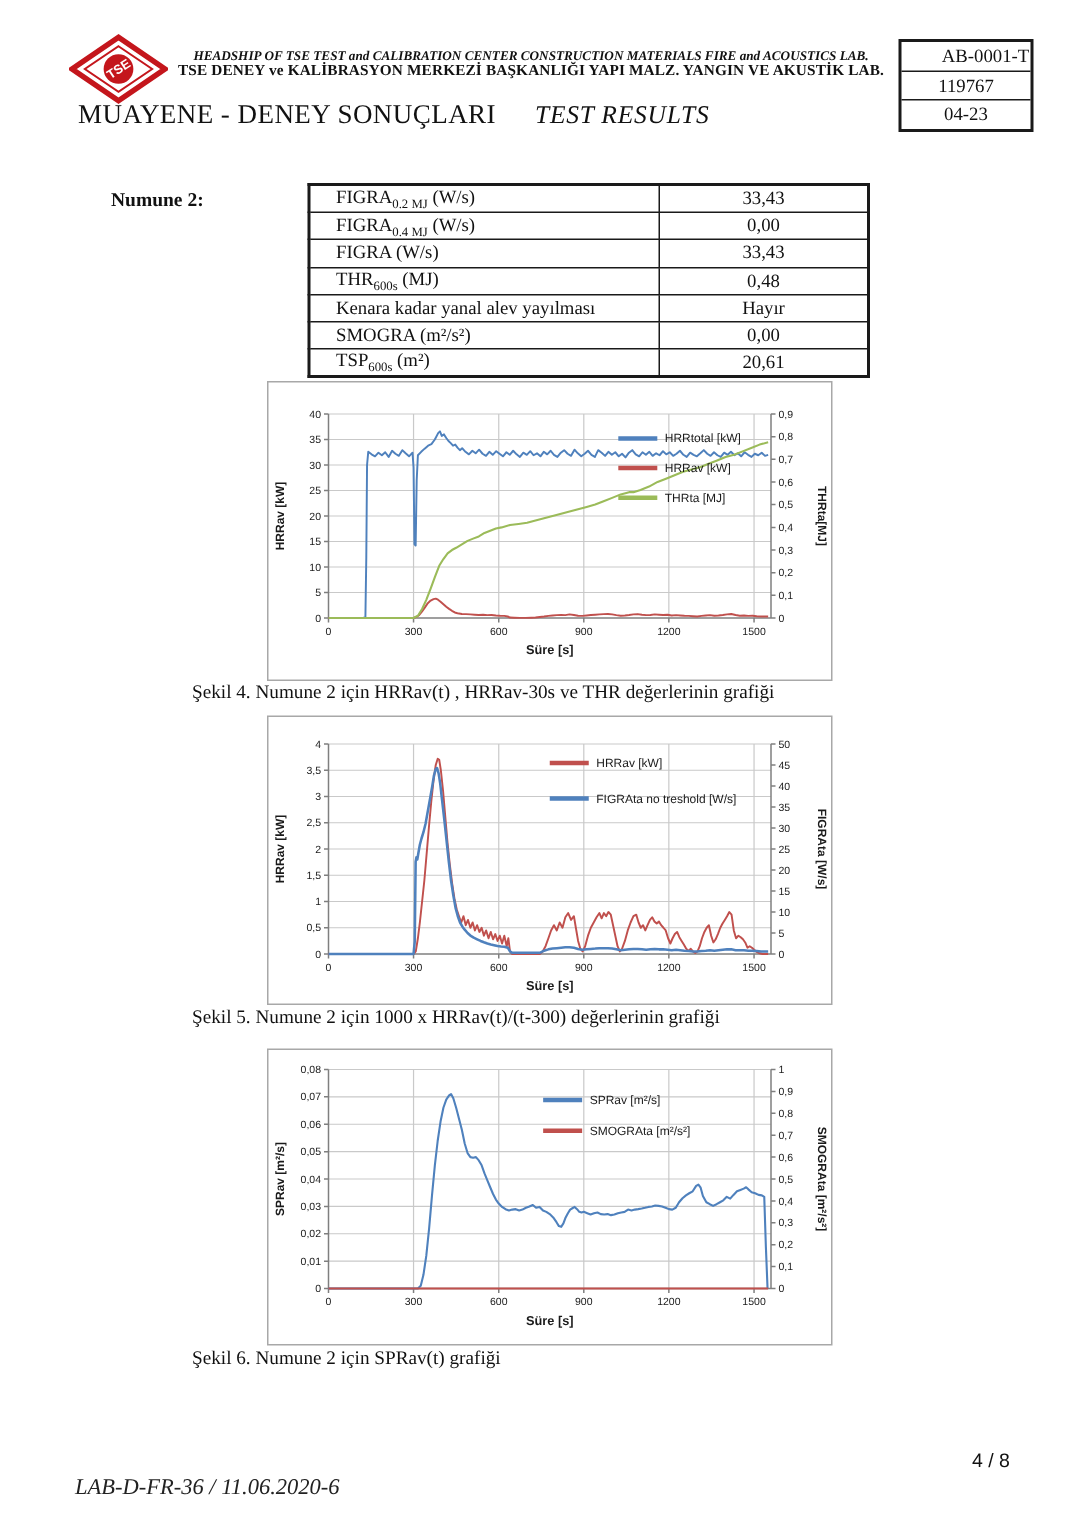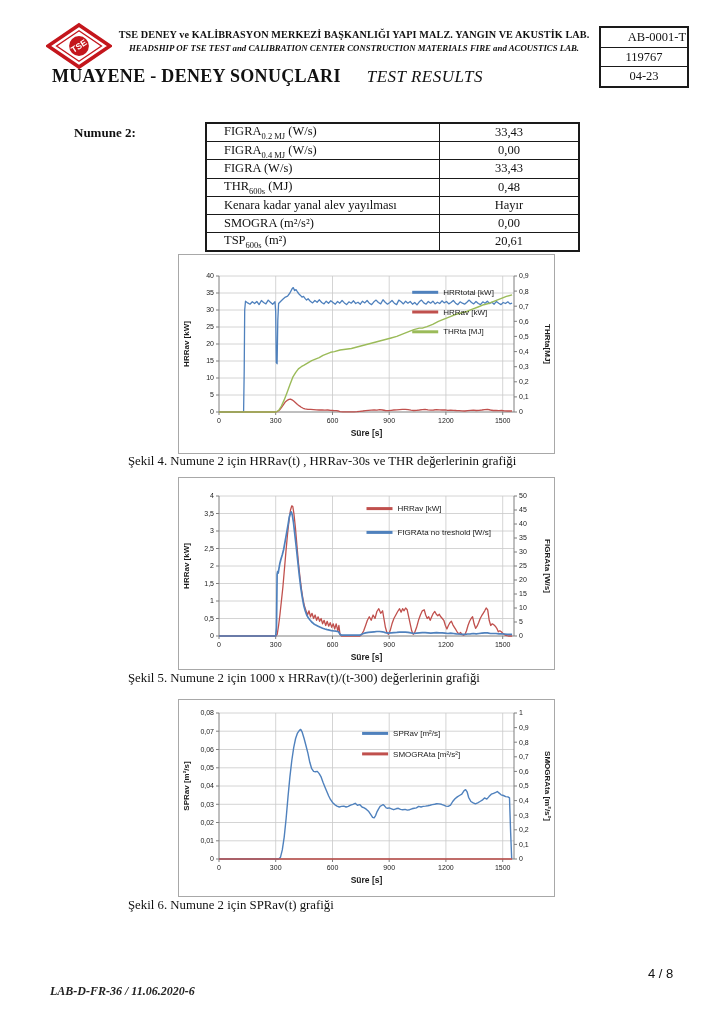--- a/index.html
+++ b/index.html
@@ -7,57 +7,57 @@
         font-family:"Liberation Serif",serif;color:#111;overflow:hidden;}
   
   #logo{position:absolute;left:46px;top:22px;width:66px;height:48px;}
   #org-block{position:absolute;left:118px;top:29px;width:472px;text-align:center;}
   #org-line1{font-size:10.2px;font-weight:bold;letter-spacing:.1px;}
   #org-line2{font-size:8.8px;font-weight:bold;font-style:italic;margin-top:3px;}
   #doc-box{position:absolute;left:599px;top:26px;width:86px;border:2px solid #1a1a1a;}
   .doc-cell{height:18.5px;line-height:18.5px;text-align:center;font-size:12.5px;border-top:1px solid #1a1a1a;}
   .doc-cell:first-child{border-top:none;margin-left:26px;}
   #title-row{position:absolute;left:52px;top:66px;white-space:nowrap;}
-  #title-tr{font-size:18px;font-weight:bold;letter-spacing:.3px;}
+  #title-tr{font-size:18px;font-weight:normal;letter-spacing:.3px;}
   #title-en{font-size:17px;font-style:italic;margin-left:26px;letter-spacing:.5px;}
   
   #sample-label{position:absolute;left:74px;top:125px;font-size:13px;font-weight:bold;}
   #results-table{position:absolute;left:205px;top:122px;border-collapse:collapse;border:2px solid #1a1a1a;}
   #results-table td{border:1px solid #1a1a1a;font-size:12.5px;height:17.2px;padding:0 17px;}
   td.p-label{width:198px;text-align:left;}
   td.p-value{width:104px;text-align:center;}
   td.p-label sub{font-size:8.5px;}
   
   .chart-box{position:absolute;left:178px;width:375px;background:#fff;border:1px solid #a8a8a8;}
   #chart1{top:254px;height:198px;}
   #chart2{top:477px;height:191px;}
   #chart3{top:699px;height:196px;}
   .caption{position:absolute;left:128px;width:475px;text-align:left;font-size:12.8px;}
   #caption1{top:454px;}
   #caption2{top:671px;}
   #caption3{top:898px;}
   
-  #footer-left{position:absolute;left:50px;top:984px;font-size:12px;font-style:italic;color:#222;font-weight:bold;}
+  #footer-left{position:absolute;left:50px;top:984px;font-size:15px;font-style:italic;color:#222;}
   #footer-right{position:absolute;left:648px;top:966px;font-size:13px;font-family:"Liberation Sans",sans-serif;}
 </style>
 </head>
 <body>
 
 <div id="page">
 
   <svg id="logo" viewBox="0 0 100 70">
     <polygon points="50,3 97,35 50,67 3,35" fill="none" stroke="#C4161C" stroke-width="5.5"></polygon>
     <polygon points="50,12 84,35 50,58 16,35" fill="none" stroke="#C4161C" stroke-width="2"></polygon>
     <circle cx="50" cy="35" r="15" fill="#C4161C"></circle>
     <text x="50" y="39.5" text-anchor="middle" font-size="13" font-weight="bold" fill="#ffffff" font-family="Liberation Sans, sans-serif" transform="rotate(-33 50 35)">TSE</text>
   </svg>
 
   <div id="org-block">
+    <div id="org-line2">HEADSHIP OF TSE TEST and CALIBRATION CENTER CONSTRUCTION MATERIALS FIRE and ACOUSTICS LAB.</div>
     <div id="org-line1">TSE DENEY ve KALİBRASYON MERKEZİ BAŞKANLIĞI YAPI MALZ. YANGIN VE AKUSTİK LAB.</div>
-    <div id="org-line2">HEADSHIP OF TSE TEST and CALIBRATION CENTER CONSTRUCTION MATERIALS FIRE and ACOUSTICS LAB.</div>
   </div>
 
   <div id="doc-box">
     <div class="doc-cell">AB-0001-T</div>
     <div class="doc-cell">119767</div>
     <div class="doc-cell">04-23</div>
   </div>
 
   <div id="title-row">
     <span id="title-tr">MUAYENE - DENEY SONUÇLARI</span><span id="title-en">TEST RESULTS</span>

